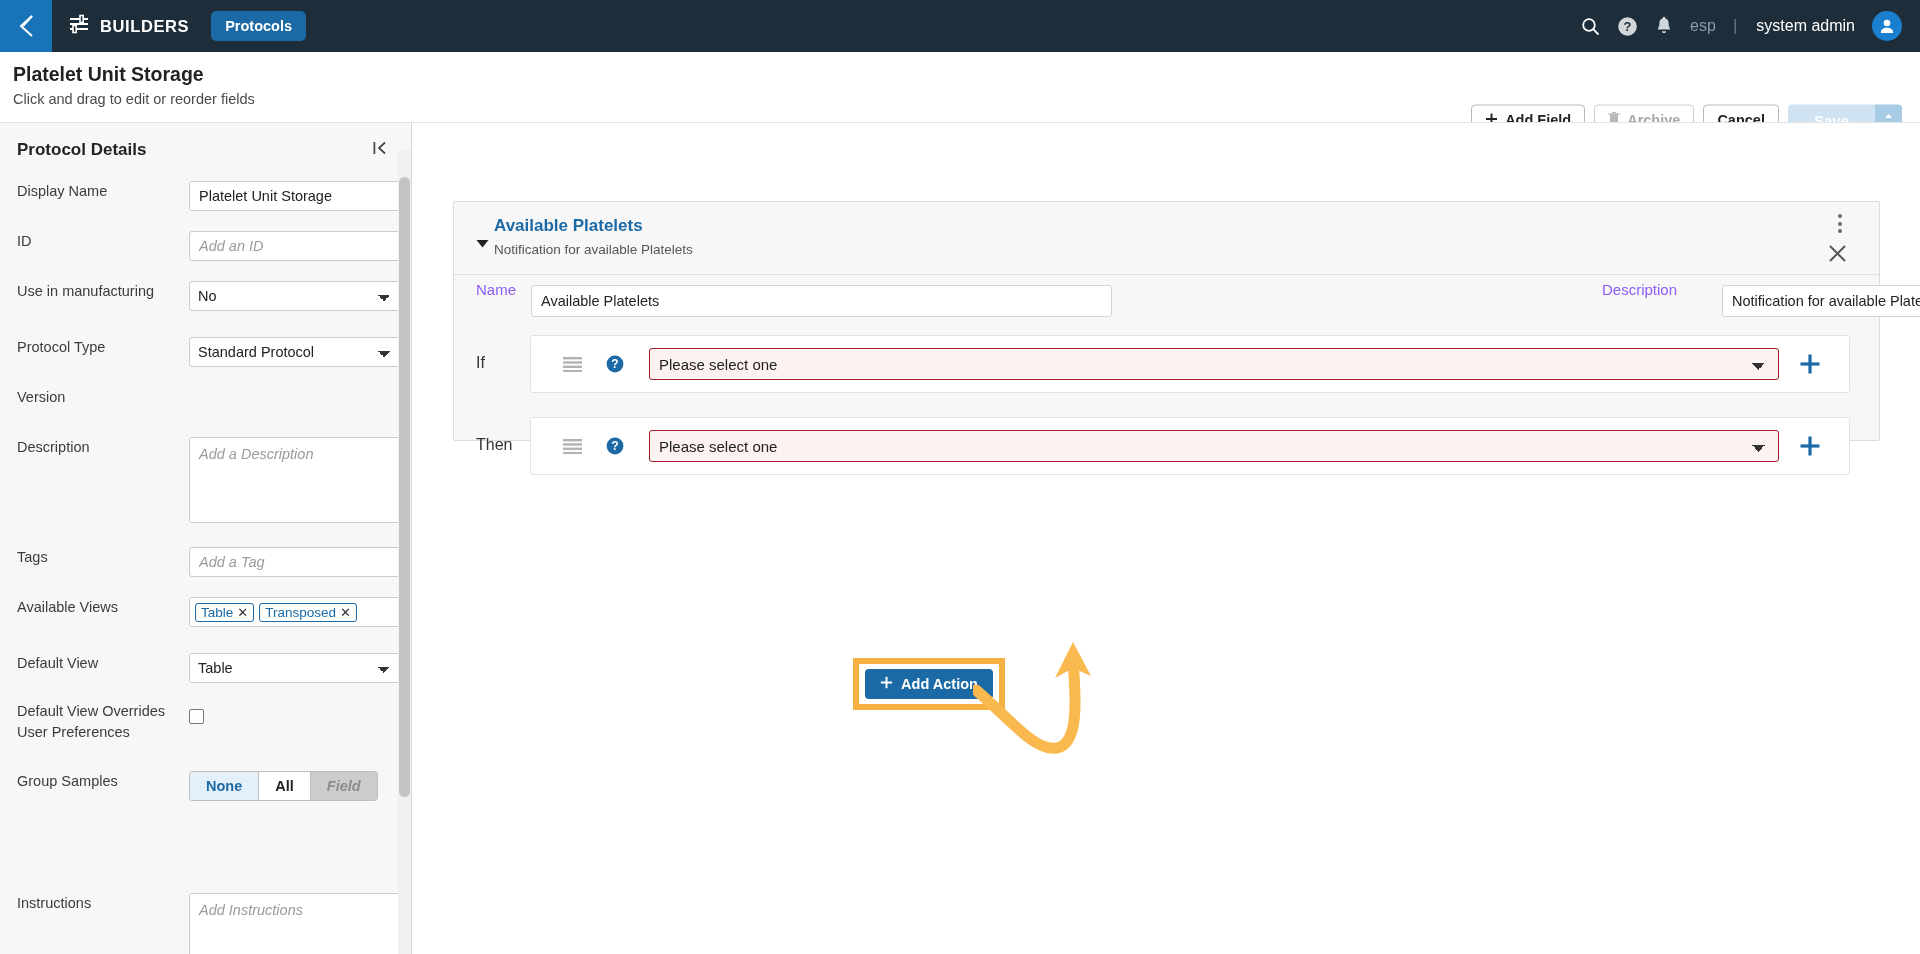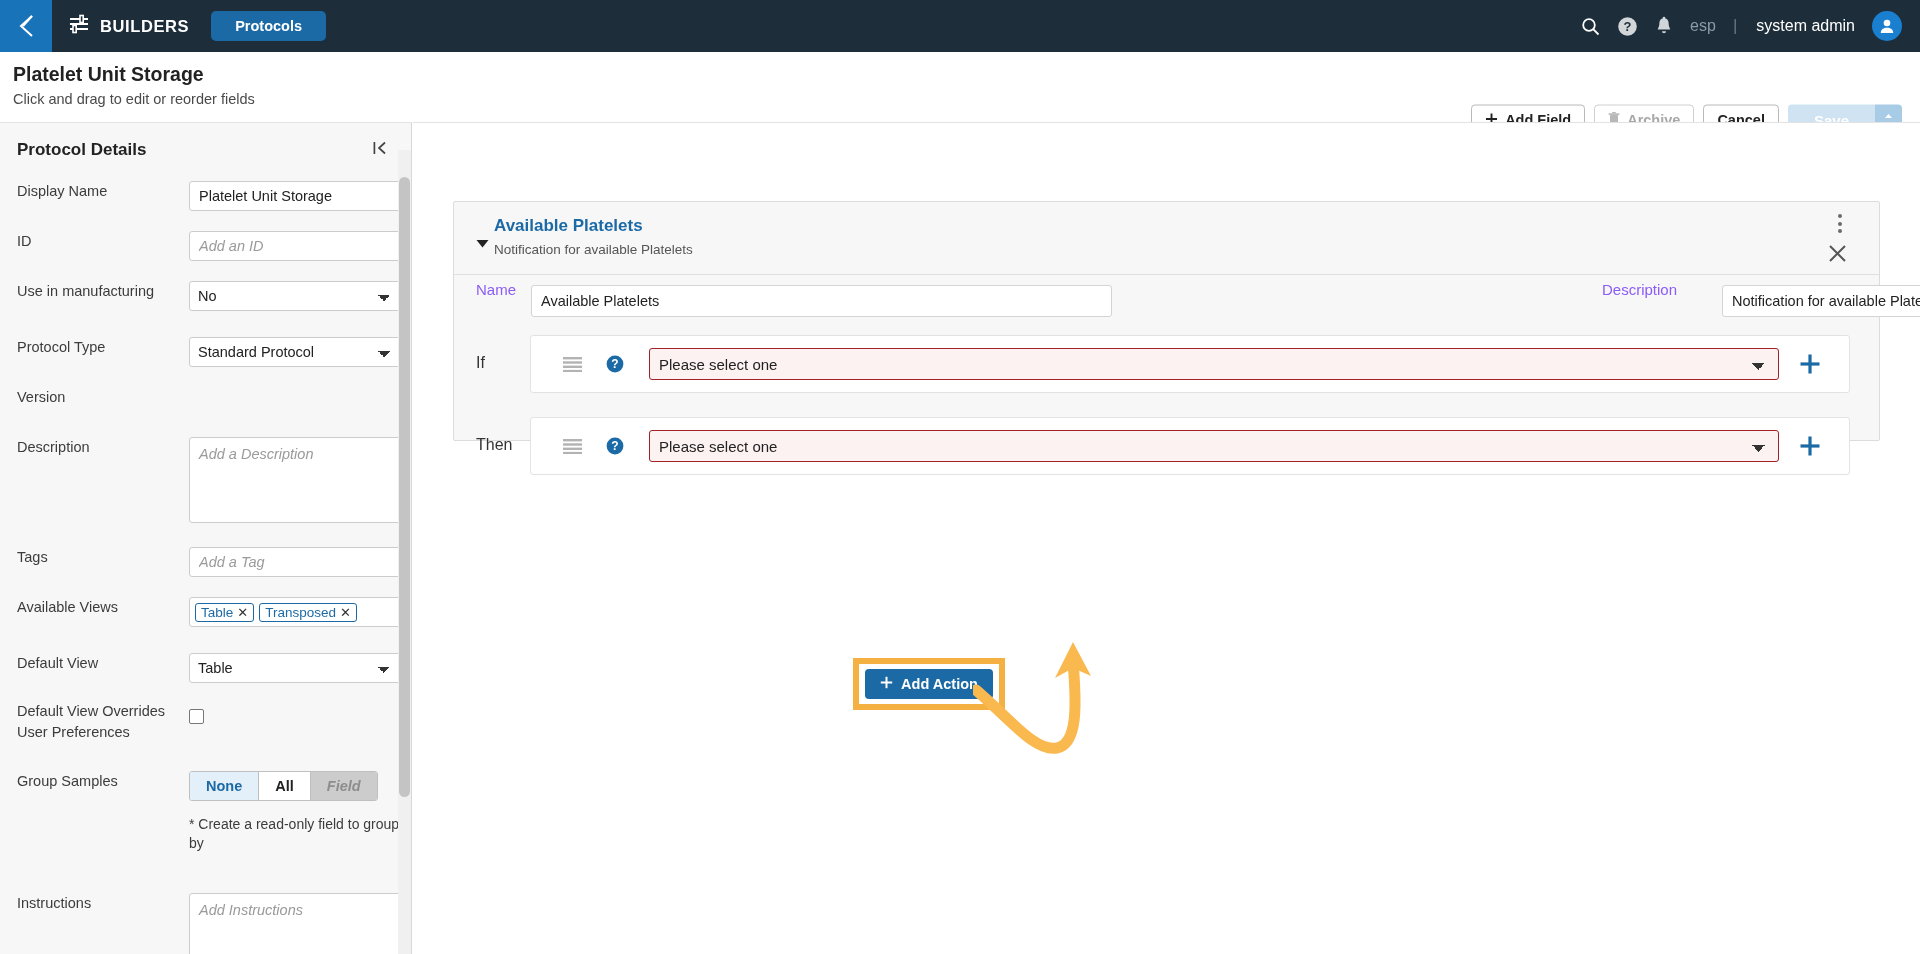--- a/index.html
+++ b/index.html
@@ -21,21 +21,21 @@
     width:52px; height:52px; background:#1873b9;
     display:flex; align-items:center; justify-content:center; cursor:pointer;
   }
   #nav-back svg { display:block; }
   .builders-wrap { display:flex; align-items:center; margin-left:16px; gap:10px; }
   .builders-label {
     color:#ffffff; font-size:16.5px; font-weight:bold; letter-spacing:.6px;
   }
   #protocols-btn {
     margin-left:22px; background:#1b6aa5; color:#fff;
-    font-size:14.5px; font-weight:bold; padding:8px 24px; border-radius:5px;
+    font-size:14.5px; font-weight:bold; padding:8px 14px; border-radius:5px;
     cursor:pointer; line-height:1;
   }
   #nav-right {
     margin-left:auto; display:flex; align-items:center; gap:17px; padding-right:18px;
   }
   .nav-ic { cursor:pointer; display:flex; align-items:center; }
   #esp-label { color:#8b9aa5; font-size:16px; }
   #nav-div { color:#667884; font-size:17px; }
   #admin-name { color:#ffffff; font-size:16px; margin-left:2px; }
   #avatar {
@@ -379,21 +379,20 @@
   </div>
 
   <div class="frow" style="top:648px;">
     <div class="flabel">Group Samples</div>
     <div class="fctl">
       <div id="group-toggle">
         <div class="gseg sel-on">None</div>
         <div class="gseg plain">All</div>
         <div class="gseg dis">Field</div>
       </div>
-      <div id="group-note" style="margin-top:14px;">* Create a read-only field to group by</div>
     </div>
   </div>
 
   <div class="frow" style="top:770px;">
     <div class="flabel">Instructions</div>
     <div class="fctl"><textarea class="tarea" style="height: 70px;" placeholder="Add Instructions"></textarea></div>
   </div>
 
   <div id="side-scroll-track">
     <div id="side-scroll-thumb"></div>

